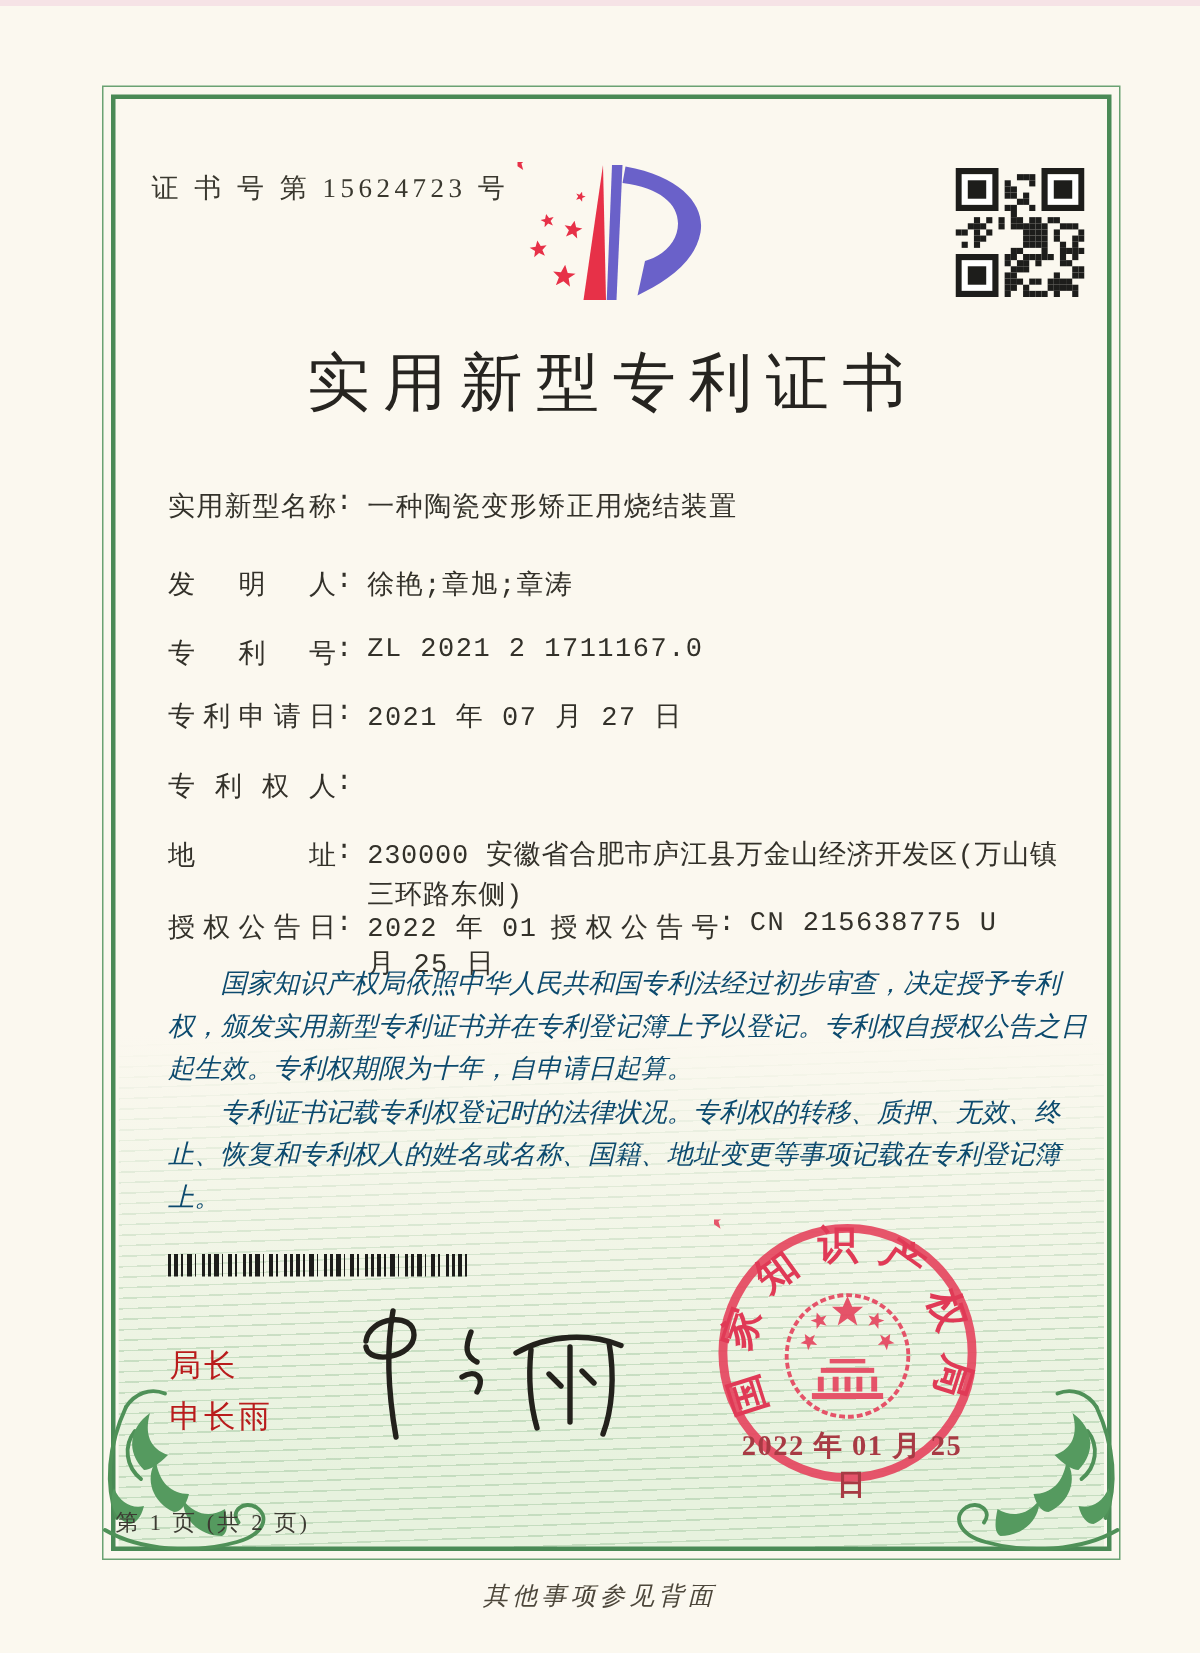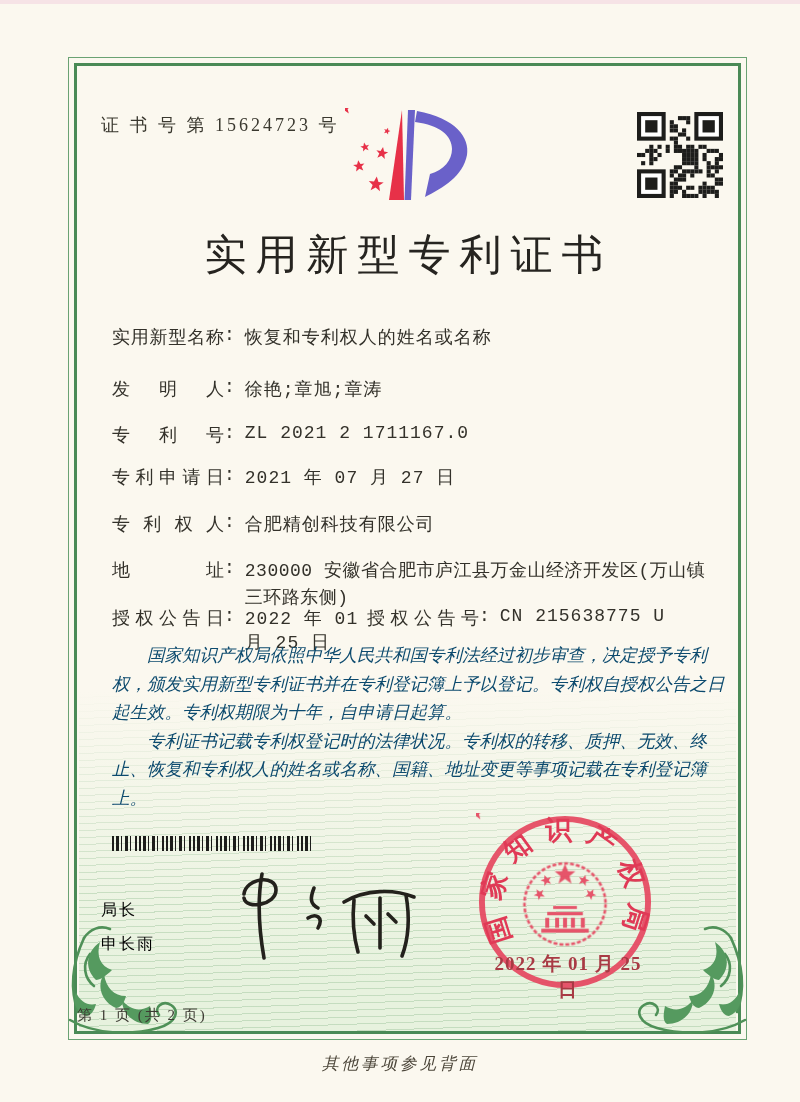--- a/index.html
+++ b/index.html
@@ -45,22 +45,22 @@
   .body-text { position:absolute; left:112px; top:641px; width:614px;
           font-size:17.5px; line-height:28.5px; color:#0c4a6e; font-style:italic; }
   .body-text p { text-indent:2em; }
   
   .barcode { position:absolute; left:112px; top:836px; width:202px; height:15px;
           background:repeating-linear-gradient(90deg,
             #1d1d1b 0 2px, rgba(0,0,0,0) 2px 4px, #1d1d1b 4px 7px,
             rgba(0,0,0,0) 7px 9px, #1d1d1b 9px 10px, rgba(0,0,0,0) 10px 13px,
             #1d1d1b 13px 16px, rgba(0,0,0,0) 16px 18px, #1d1d1b 18px 19px,
             rgba(0,0,0,0) 19px 23px, #1d1d1b 23px 25px, rgba(0,0,0,0) 25px 27px); }
-  .director { position:absolute; left:101px; top:893px; font-size:16px;
-          color:#000000; line-height:34px; letter-spacing:2px; }
+  .director { position:absolute; left:113px; top:893px; font-size:21px;
+          color:#b91c1c; line-height:34px; letter-spacing:2px; }
   .signature { position:absolute; left:228px; top:862px; width:205px; height:104px; }
   .seal { position:absolute; left:476px; top:813px; width:178px; height:178px; }
   .seal-date { position:absolute; left:483px; top:951px; width:170px;
           text-align:center; font-size:19px; color:#a83a44; letter-spacing:1px;
           font-weight:600; }
   .page-num { position:absolute; left:77px; top:1006px; width:640px;
           font-size:15px; letter-spacing:2px; color:#3c3a32; }
   .back-note { position:absolute; left:0; top:1053px; width:800px; text-align:center;
           font-size:16.5px; font-style:italic; letter-spacing:3px; color:#4c463a; }
   .flourish { position:absolute; width:118px; height:116px; }
@@ -263,41 +263,40 @@
         <rect x="4" y="60" width="20" height="20" fill="#fff"></rect>
         <rect x="8" y="64" width="12" height="12" fill="#1d1d1b"></rect>
       </svg>
   </div>
 
   <div class="title">实用新型专利证书</div>
 
   <div class="frow r1">
     <span class="flabel">实用新型名称</span>
       <span class="fcolon">:</span>
-    <span class="fvalue">恢复和专利权人的姓名或名称</span>
+    <span class="fvalue">一种陶瓷变形矫正用烧结装置</span>
   </div>
   <div class="frow r2">
     <span class="flabel">发明人</span>
       <span class="fcolon">:</span>
     <span class="fvalue">徐艳;章旭;章涛</span>
   </div>
   <div class="frow r3">
     <span class="flabel">专利号</span>
       <span class="fcolon">:</span>
     <span class="fvalue">ZL 2021 2 1711167.0</span>
   </div>
   <div class="frow r4">
     <span class="flabel">专利申请日</span>
       <span class="fcolon">:</span>
     <span class="fvalue">2021 年 07 月 27 日</span>
   </div>
   <div class="frow r5">
     <span class="flabel">专利权人</span>
       <span class="fcolon">:</span>
-    <span class="fvalue">合肥精创科技有限公司</span>
   </div>
   <div class="frow r6">
     <span class="flabel">地址</span>
       <span class="fcolon">:</span>
     <span class="fvalue addr-val">230000 安徽省合肥市庐江县万金山经济开发区(万山镇三环路东侧)</span>
   </div>
   <div class="frow r7">
     <span class="pairA">
       <span class="flabel">授权公告日</span>
         <span class="fcolon">:</span>

